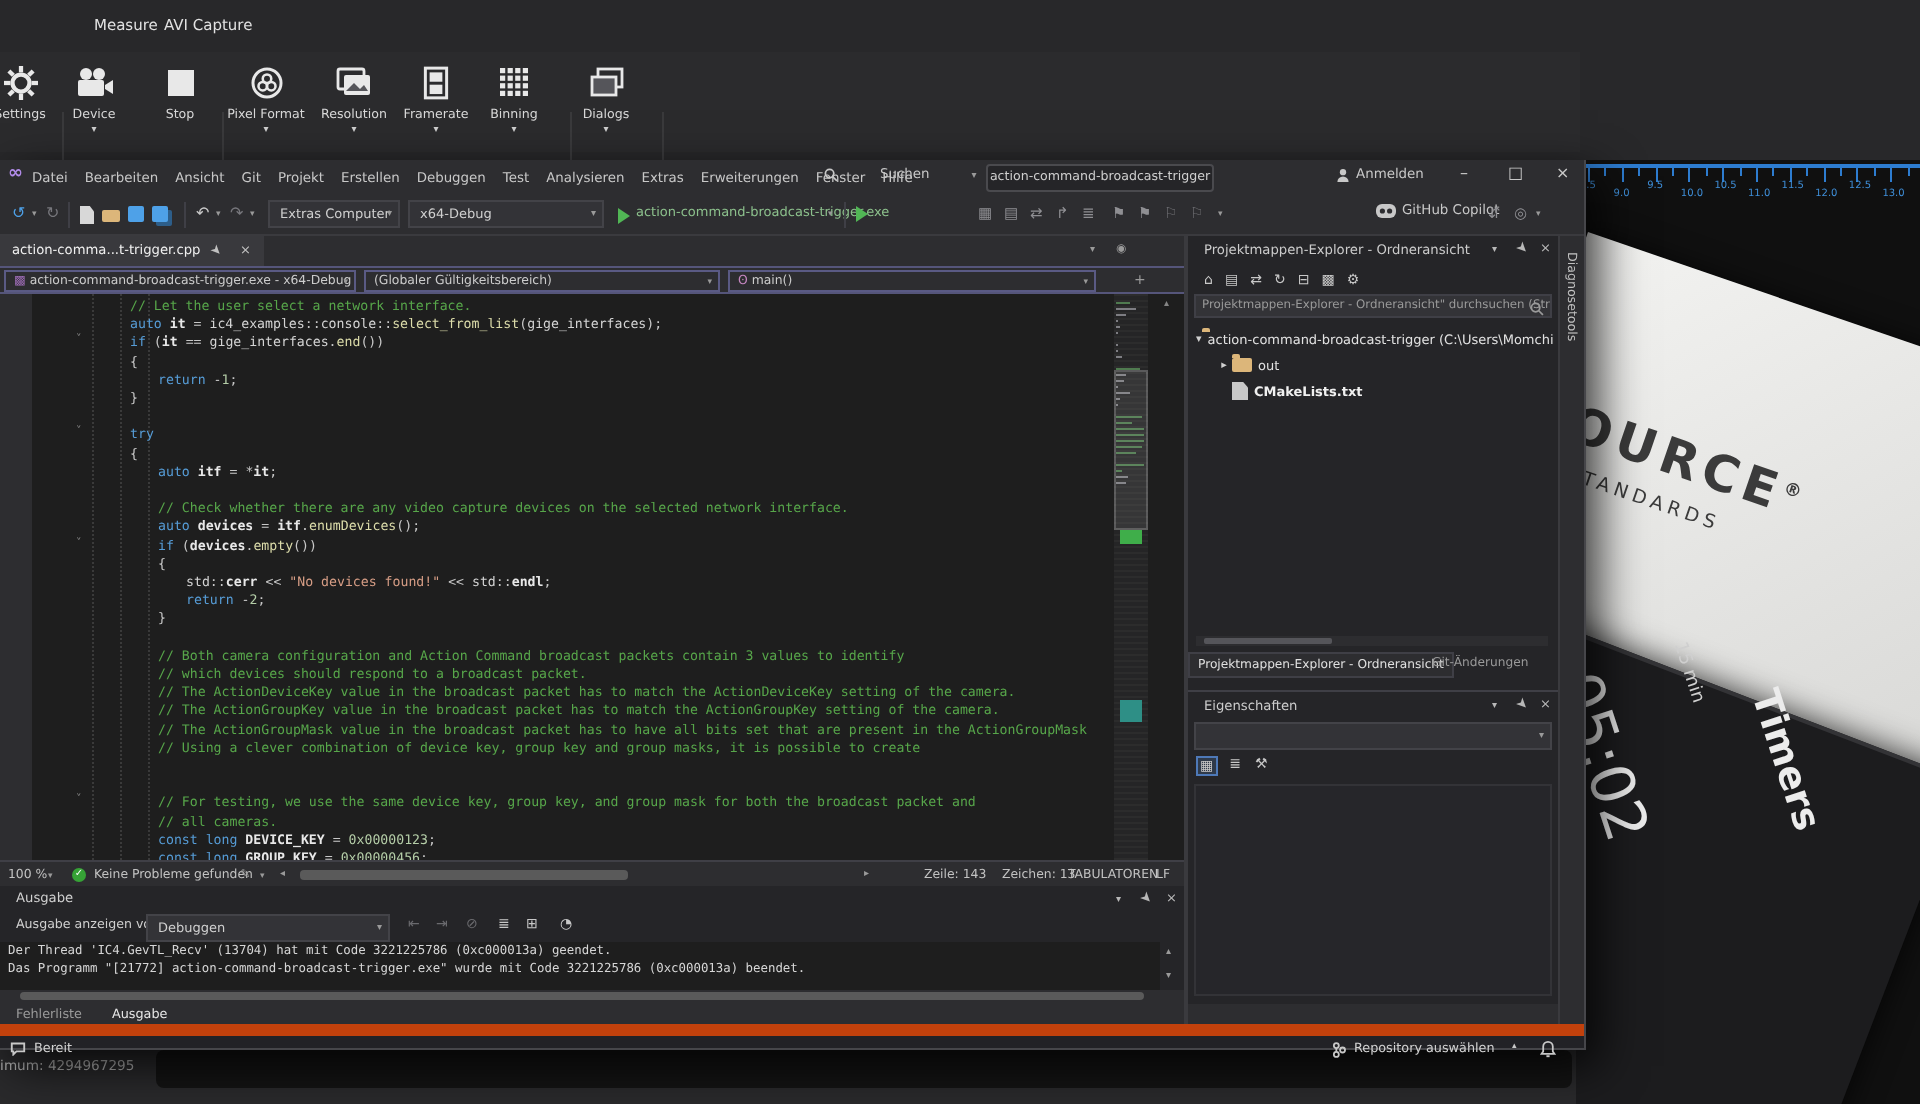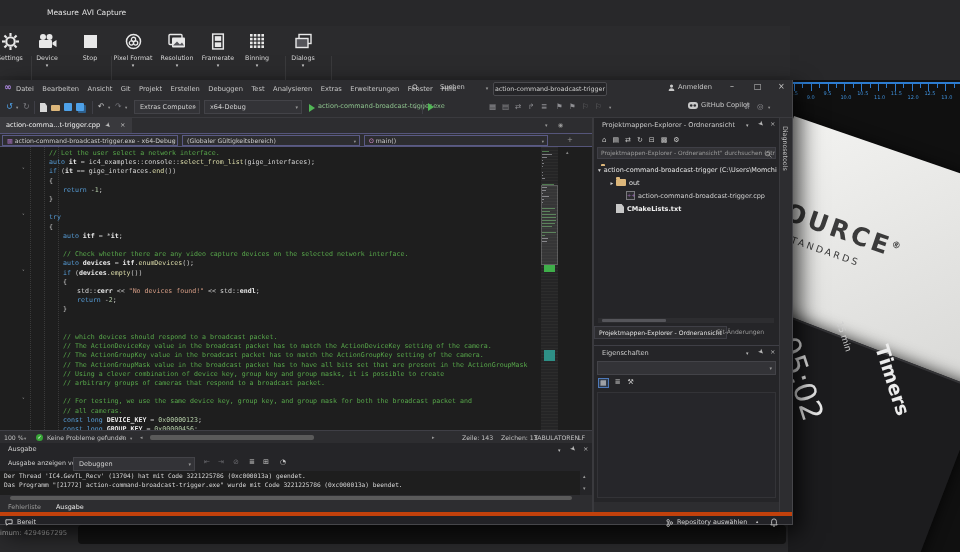--- a/index.html
+++ b/index.html
@@ -65,21 +65,21 @@
   #doc-tab{left:0;top:0;width:132px;height:15px;background:#39393d;color:#f0f0f0;font-size:6.6px;
            line-height:15px;padding-left:6px;box-sizing:border-box;white-space:nowrap;}
   #doc-tab .ticn{position:absolute;top:0;font-size:6.5px;color:#c0c0c0;}
   
   #crumbbar{left:0;top:53px;width:592px;height:14px;background:#2d2d30;border-top:1px solid #55557a;
             border-bottom:1px solid #55557a;box-sizing:border-box;}
   .crumb{top:1px;height:11px;background:#2d2d30;border:1px solid #5a5a84;color:#cccccc;font-size:6.2px;
          line-height:10px;padding-left:4px;box-sizing:border-box;white-space:nowrap;overflow:hidden;}
   .crumb .cc{position:absolute;right:3px;top:1px;font-size:4.5px;color:#9a9a9a;}
   
-  #editor{left:0;top:67px;width:691px;height:283px;background:#1e1e1e;overflow:hidden;}
+  #editor{left:16px;top:67px;width:691px;height:283px;background:#1e1e1e;overflow:hidden;}
   .iguide{top:0px;width:0;height:283px;border-left:1px dotted #3a3a3a;}
   #code-lines{left:0;top:2px;width:541px;height:281px;}
   .cl{position:absolute;left:0;white-space:pre;font-family:"DejaVu Sans Mono",monospace;font-size:6.6px;line-height:9.2px;}
   .fold{position:absolute;left:22px;font-size:5.5px;color:#8a8a8a;}
   .tk-cm{color:#57a64a}.tk-kw{color:#569cd6}.tk-fn{color:#dcdcaa}.tk-id{color:#d4d4d4}
   .tk-idb{color:#e8e8e8;font-weight:bold}.tk-str{color:#d69d85}.tk-num{color:#b5cea8}.tk-pl{color:#c8c8c8}
   #minimap{left:541px;top:0;width:17px;height:283px;background:#252526;
            background-image:repeating-linear-gradient(#2c2c2c 0 1px,transparent 1px 3px);}
   .mmbar{position:absolute;left:1px;height:1.4px;}
   #mm-viewport{left:0;top:38px;width:17px;height:80px;background:#ffffff14;border:1px solid #ffffff2e;box-sizing:border-box;}
@@ -99,21 +99,21 @@
   #out-toolbar-lbl{left:8px;top:16px;font-size:6.3px;color:#cfcfcf;}
   #out-combo{left:73px;top:14px;width:122px;}
   .outico{top:15px;font-size:7px;}
   #out-text{left:0;top:28px;width:580px;height:24px;background:#1e1e1e;overflow:hidden;}
   .outline-txt{position:absolute;left:4px;font-family:"DejaVu Sans Mono",monospace;font-size:6.2px;color:#d6d6d6;white-space:nowrap;}
   #out-scroll{left:0;top:52px;width:592px;height:7px;background:#2d2d30;}
   #out-thumb{left:10px;top:1px;width:562px;height:4px;background:#5a5a5a;border-radius:2px;}
   .vscroll-ico{left:583px;font-size:5px;color:#9a9a9a;}
   
   #btmtabs{left:0;top:422px;width:592px;height:10px;}
-  #statusbar{left:0;top:432px;width:792px;height:12px;background:#222226;border-top:4px solid #c2410c;box-sizing:border-box;}
+  #statusbar{left:0;top:432px;width:792px;height:12px;background:#222226;border-top:6px solid #c2410c;box-sizing:border-box;}
   .sb-txt{top:2px;font-size:6.4px;color:#d2d2d2;white-space:nowrap;}
   
   #sepanel{left:594px;top:38px;width:185px;height:227px;background:#252528;}
   .panel-title{left:8px;top:3px;font-size:6.6px;color:#cccccc;white-space:nowrap;}
   #se-toolbar{left:4px;top:15px;width:177px;height:13px;display:flex;gap:6px;align-items:center;padding-left:4px;box-sizing:border-box;}
   .seico{font-size:7px;color:#c8c8c8;}
   #se-search{left:3px;top:29px;width:179px;height:12px;background:#333337;border:1px solid #3f3f46;box-sizing:border-box;
              color:#9a9a9a;font-size:5.9px;line-height:10px;padding-left:3px;white-space:nowrap;overflow:hidden;}
   .tree-row{height:13px;display:flex;align-items:center;font-size:6.5px;color:#e2e2e2;white-space:nowrap;overflow:hidden;}
   .tw{display:inline-block;text-align:center;}
@@ -460,26 +460,26 @@
           <div class="cl" style="top: 82.8px; left: 63px;"><span class="tk-kw">auto </span><span class="tk-idb">itf</span><span class="tk-pl"> = *</span><span class="tk-idb">it</span><span class="tk-pl">;</span></div>
           <div class="cl" style="top: 92px; left: 63px;"></div>
           <div class="cl" style="top: 101.2px; left: 63px;"><span class="tk-cm">// Check whether there are any video capture devices on the selected network interface.</span></div>
           <div class="cl" style="top: 110.4px; left: 63px;"><span class="tk-kw">auto </span><span class="tk-idb">devices</span><span class="tk-pl"> = </span><span class="tk-idb">itf</span><span class="tk-pl">.</span><span class="tk-fn">enumDevices</span><span class="tk-pl">();</span></div>
           <div class="cl" style="top: 119.6px; left: 63px;"><span class="tk-kw">if </span><span class="tk-pl">(</span><span class="tk-idb">devices</span><span class="tk-pl">.</span><span class="tk-fn">empty</span><span class="tk-pl">())</span></div>
           <div class="cl" style="top: 128.8px; left: 63px;"><span class="tk-pl">{</span></div>
           <div class="cl" style="top: 138px; left: 77px;"><span class="tk-id">std</span><span class="tk-pl">::</span><span class="tk-idb">cerr</span><span class="tk-pl"> &lt;&lt; </span><span class="tk-str">"No devices found!"</span><span class="tk-pl"> &lt;&lt; </span><span class="tk-id">std</span><span class="tk-pl">::</span><span class="tk-idb">endl</span><span class="tk-pl">;</span></div>
           <div class="cl" style="top: 147.2px; left: 77px;"><span class="tk-kw">return </span><span class="tk-pl">-</span><span class="tk-num">2</span><span class="tk-pl">;</span></div>
           <div class="cl" style="top: 156.4px; left: 63px;"><span class="tk-pl">}</span></div>
           <div class="cl" style="top: 165.6px; left: 63px;"></div>
+          <div class="cl" style="top: 174.8px; left: 63px;"><span class="tk-cm">// Both camera configuration and Action Command broadcast packets contain 3 values to identify</span></div>
           <div class="cl" style="top: 184px; left: 63px;"><span class="tk-cm">// which devices should respond to a broadcast packet.</span></div>
           <div class="cl" style="top: 202.4px; left: 63px;"><span class="tk-cm">// The ActionGroupKey value in the broadcast packet has to match the ActionGroupKey setting of the camera.</span></div>
           <div class="cl" style="top: 193.2px; left: 63px;"><span class="tk-cm">// The ActionDeviceKey value in the broadcast packet has to match the ActionDeviceKey setting of the camera.</span></div>
           <div class="cl" style="top: 211.6px; left: 63px;"><span class="tk-cm">// The ActionGroupMask value in the broadcast packet has to have all bits set that are present in the ActionGroupMask</span></div>
           <div class="cl" style="top: 220.8px; left: 63px;"><span class="tk-cm">// Using a clever combination of device key, group key and group masks, it is possible to create</span></div>
-          <div class="cl" style="top: 230px; left: 63px;"><span class="tk-cm">// arbitrary groups of cameras that respond to a broadcast packet.</span></div>
           <div class="cl" style="top: 239.2px; left: 63px;"></div>
           <div class="cl" style="top: 248.4px; left: 63px;"><span class="tk-cm">// For testing, we use the same device key, group key, and group mask for both the broadcast packet and</span></div>
           <div class="cl" style="top: 257.6px; left: 63px;"><span class="tk-cm">// all cameras.</span></div>
           <div class="cl" style="top: 266.8px; left: 63px;"><span class="tk-kw">const long </span><span class="tk-idb">DEVICE_KEY</span><span class="tk-pl"> = </span><span class="tk-num">0x00000123</span><span class="tk-pl">;</span></div>
           <div class="cl" style="top: 276px; left: 63px;"><span class="tk-kw">const long </span><span class="tk-idb">GROUP_KEY</span><span class="tk-pl"> = </span><span class="tk-num">0x00000456</span><span class="tk-pl">;</span></div>
         </div>
       <div class="abs" id="minimap">
         <div class="abs" id="mm-bars">
             <div class="mmbar" style="top: 4px; width: 6.59px; background: rgb(79, 122, 79);"></div>
             <div class="mmbar" style="top: 7px; width: 9.71px; background: rgb(125, 125, 130);"></div>
@@ -608,24 +608,20 @@
           <span class="tw chev" style="margin-left:2px">▾</span>
           <span class="folder"></span>
           <span>action-command-broadcast-trigger (C:\Users\Momchil\</span>
         </div>
         <div class="tree-row">
           <span class="tw chev" style="margin-left:12px">▸</span>
           <span class="folder"></span>
           <span>out</span>
         </div>
         <div class="tree-row">
-          <span class="cppicon" style="margin-left:30px">++</span>
-          <span style="color:#d0d0d0">action-command-broadcast-trigger.cpp</span>
-        </div>
-        <div class="tree-row">
           <span class="fileicon" style="margin-left:20px"></span>
           <span style="font-weight:bold;color:#f0f0f0">CMakeLists.txt</span>
         </div>
       </div>
       <div class="abs" id="se-hscroll">
         <div class="abs" id="se-hthumb"></div>
       </div>
       <div class="abs" id="se-tabs">
         <span class="abs" id="se-tab-active">Projektmappen-Explorer - Ordneransicht</span>
         <span class="abs" id="se-tab-git">Git-Änderungen</span>

